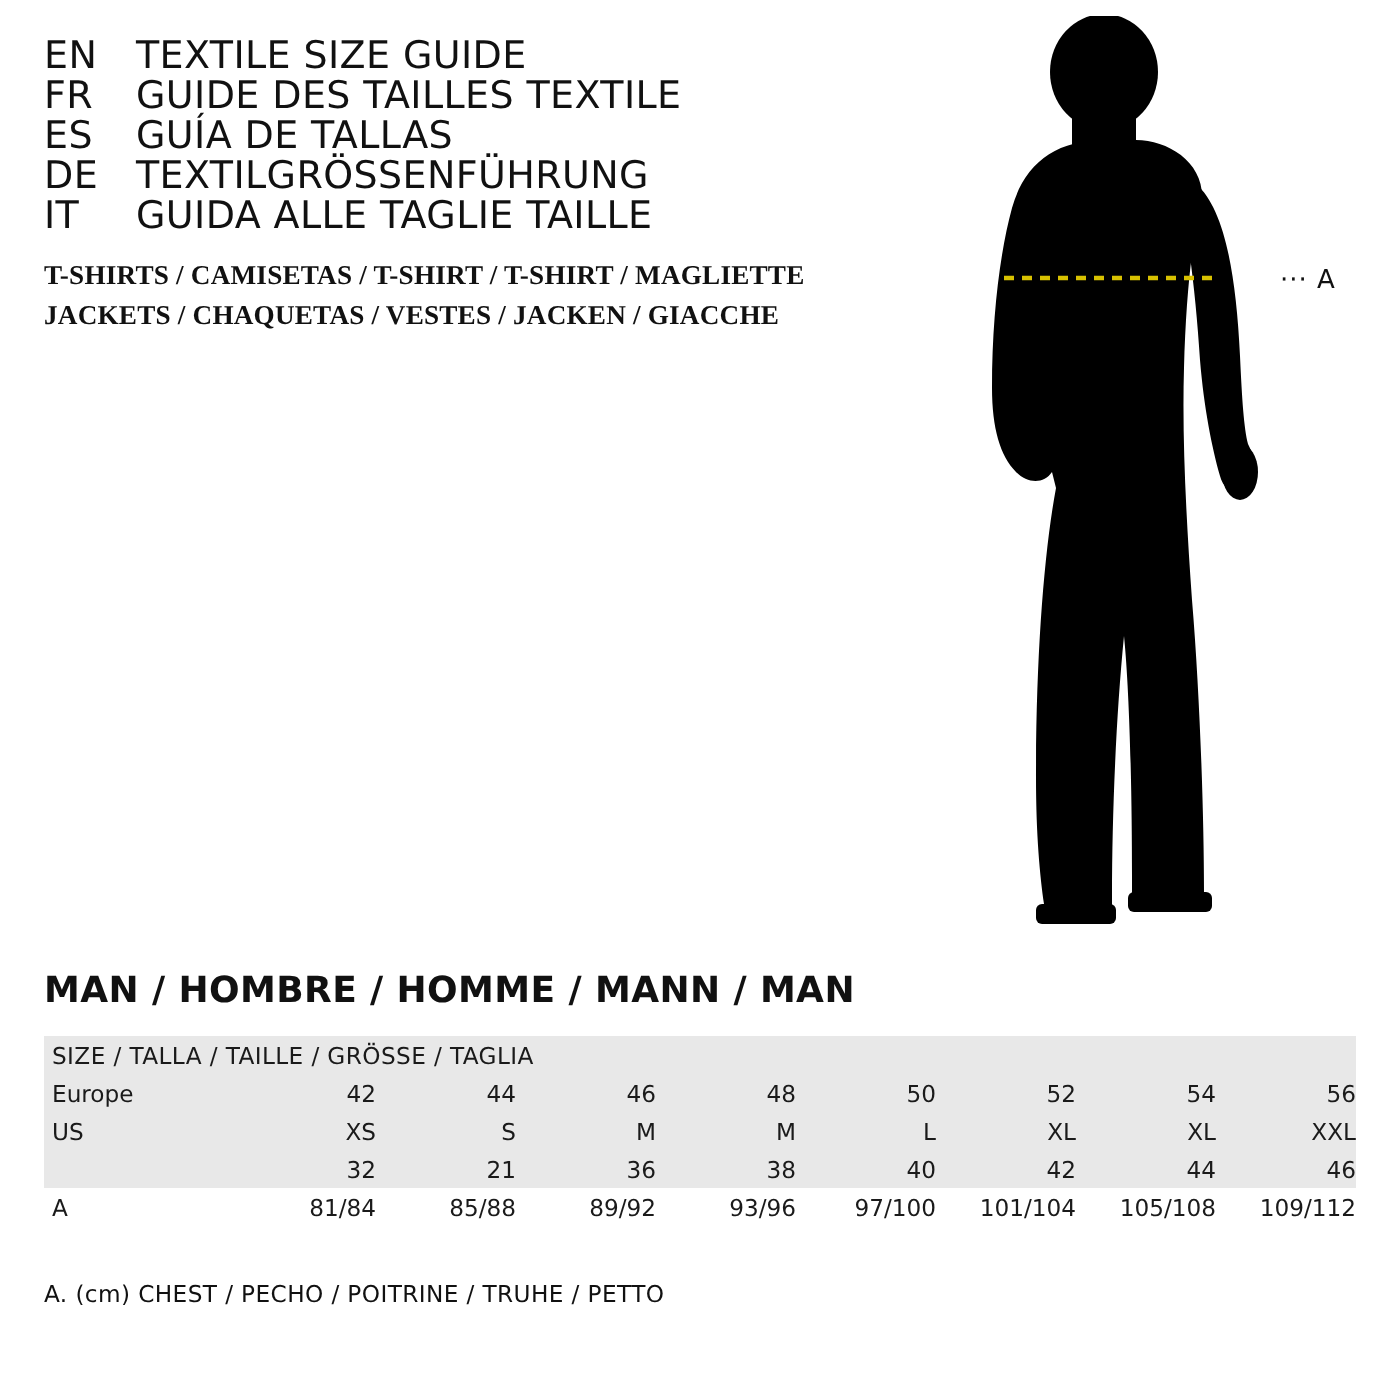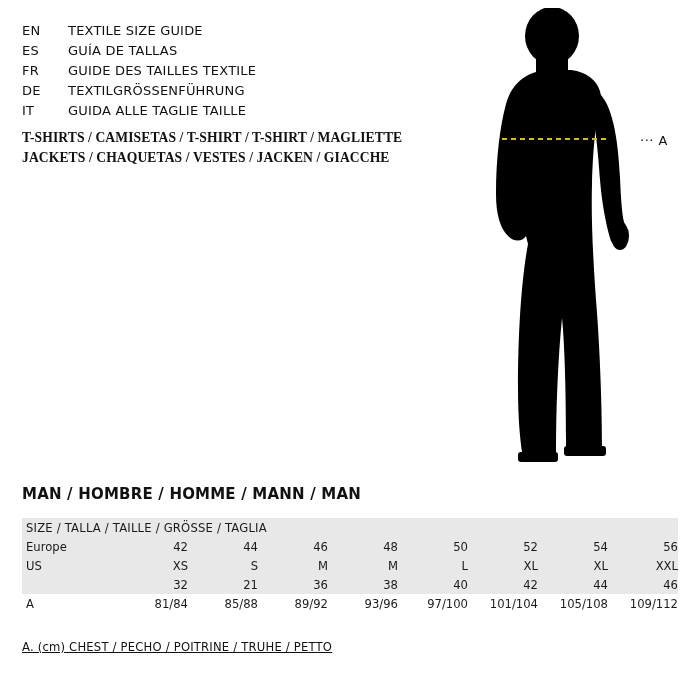--- a/index.html
+++ b/index.html
@@ -18,23 +18,23 @@
 
   
   #lang-block {
     position: absolute;
     left: 22px;
     top: 18px;
     width: 430px;
   }
   .lang-row {
     display: flex;
-    align-items: flex-end;
+    align-items: center;
     height: 20px;
-    font-size: 13px;
+    font-size: 19px;
     letter-spacing: 0.2px;
   }
   .lang-code {
     width: 46px;
     flex: 0 0 46px;
     font-weight: 400;
     color: #111;
   }
   .lang-title {
     font-weight: 400;
@@ -73,21 +73,21 @@
     font-size: 13px;
     color: #111;
     letter-spacing: 0.5px;
   }
 
   
   #man-label {
     position: absolute;
     left: 22px;
     top: 485px;
-    font-size: 15px;
+    font-size: 18px;
     font-weight: bold;
     letter-spacing: 0.2px;
     color: #111;
   }
 
   #size-table {
     position: absolute;
     left: 22px;
     top: 518px;
     width: 656px;
@@ -122,38 +122,37 @@
     width: 70px;
   }
 
   #footnote {
     position: absolute;
     left: 22px;
     top: 640px;
     font-size: 11.6px;
     letter-spacing: 0.2px;
     color: #111;
-    text-decoration: underline;
   }
 </style>
 </head>
 <body>
 
 <div id="lang-block">
   <div class="lang-row">
     <span class="lang-code">EN</span>
     <span class="lang-title">TEXTILE SIZE GUIDE</span>
   </div>
   <div class="lang-row">
+    <span class="lang-code">FR</span>
+    <span class="lang-title">GUIDE DES TAILLES TEXTILE</span>
+  </div>
+  <div class="lang-row">
     <span class="lang-code">ES</span>
     <span class="lang-title">GUÍA DE TALLAS</span>
-  </div>
-  <div class="lang-row">
-    <span class="lang-code">FR</span>
-    <span class="lang-title">GUIDE DES TAILLES TEXTILE</span>
   </div>
   <div class="lang-row">
     <span class="lang-code">DE</span>
     <span class="lang-title">TEXTILGRÖSSENFÜHRUNG</span>
   </div>
   <div class="lang-row">
     <span class="lang-code">IT</span>
     <span class="lang-title">GUIDA ALLE TAGLIE TAILLE</span>
   </div>
 </div>

